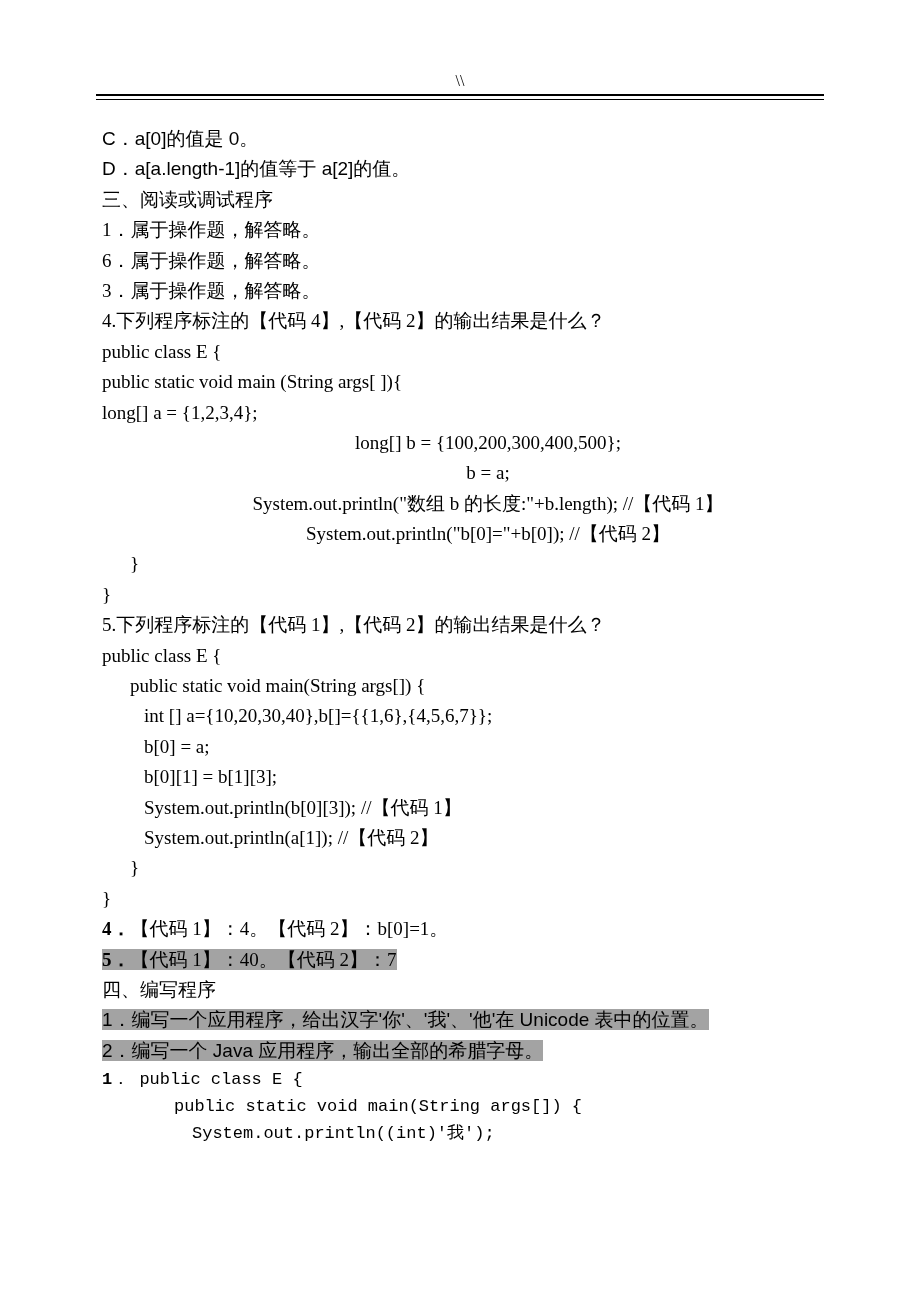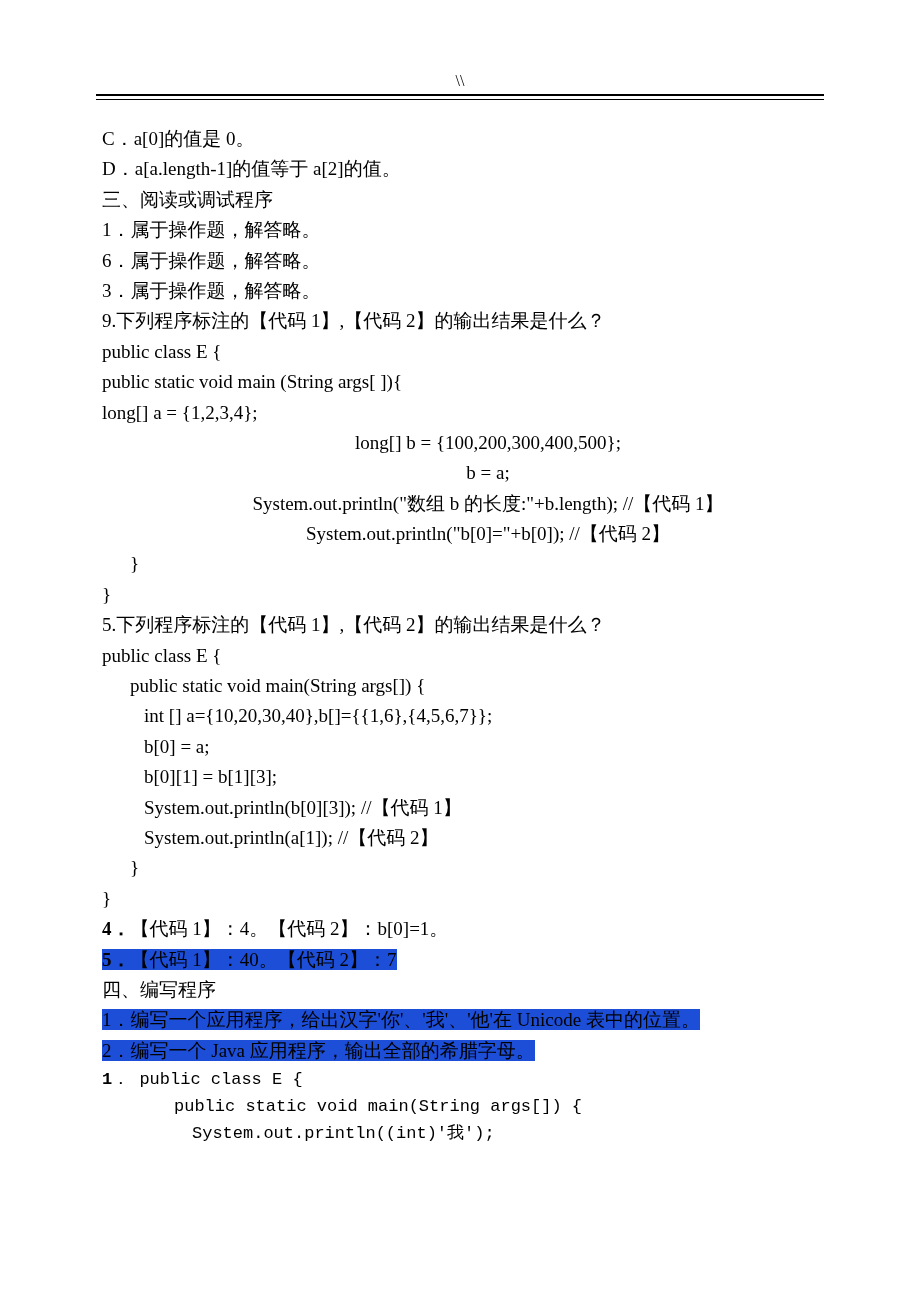--- a/index.html
+++ b/index.html
@@ -30,27 +30,27 @@
     margin: 3px -6px 24px -6px;
   }
   .content {
     font-size: 19px;
     line-height: 1.6;
   }
   .content p {
     margin: 0;
   }
   .code-font {
-    font-family: Liberation Serif, serif;
+    font-family: Liberation Sans, sans-serif;
   }
   .indent1 { padding-left: 56px; text-align: center; }
   .indent-a { padding-left: 28px; }
   .indent-b { padding-left: 42px; }
   .hl {
-    background: #1d4ed8;
+    background: #a3a3a3;
   }
   .bold { font-weight: bold; }
   .small-code {
     font-size: 17px;
     font-family: Liberation Mono, monospace;
   }
   .space-above { margin-top: 18px; }
 </style>
 </head>
 <body>
@@ -65,21 +65,21 @@
 
     <p class="code-font">C．a[0]的值是 0。</p>
     <p class="code-font">D．a[a.length-1]的值等于 a[2]的值。</p>
 
 
     <p>三、阅读或调试程序</p>
     <p>1．属于操作题，解答略。</p>
     <p>6．属于操作题，解答略。</p>
     <p>3．属于操作题，解答略。</p>
 
-    <p>9.下列程序标注的【代码 1】,【代码 2】的输出结果是什么？</p>
+    <p>4.下列程序标注的【代码 4】,【代码 2】的输出结果是什么？</p>
     <p>public class E {</p>
     <p>public static void main (String args[ ]){</p>
     <p>long[] a = {1,2,3,4};</p>
     <p class="indent1">long[] b = {100,200,300,400,500};</p>
     <p class="indent1">b = a;</p>
     <p class="indent1">System.out.println("数组 b 的长度:"+b.length); //【代码 1】</p>
     <p class="indent1">System.out.println("b[0]="+b[0]); //【代码 2】</p>
     <p class="indent-a">}</p>
     <p>}</p>
 

